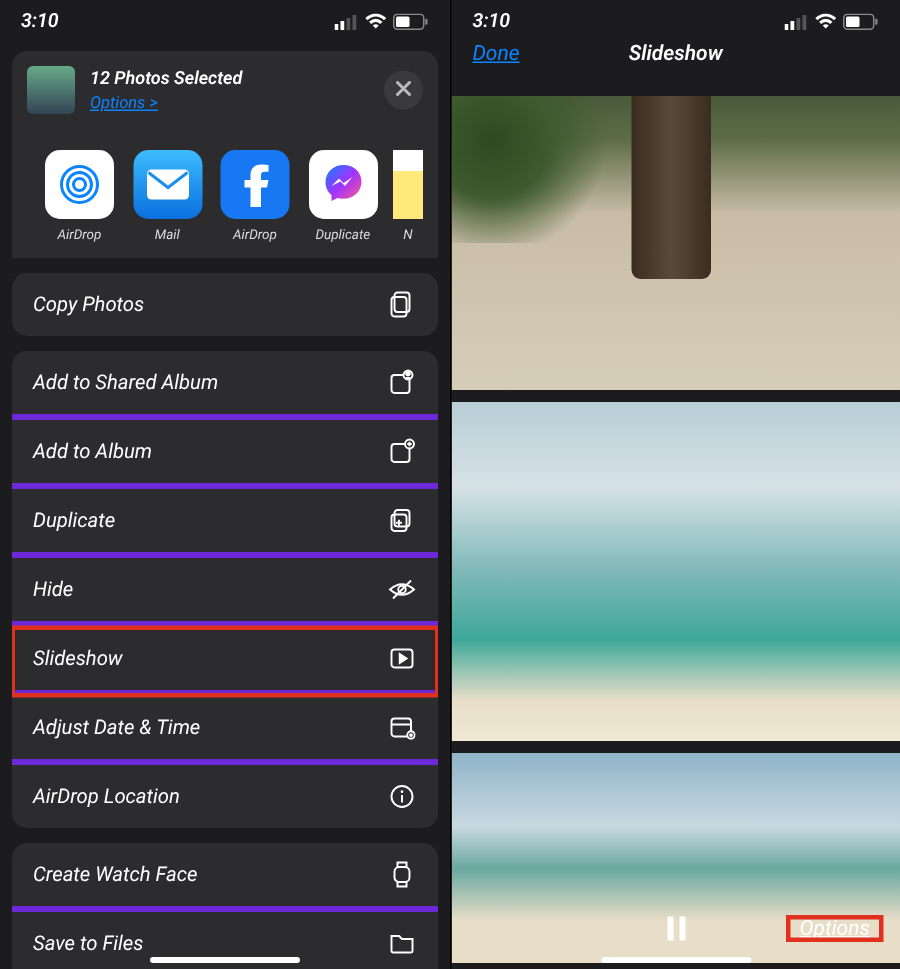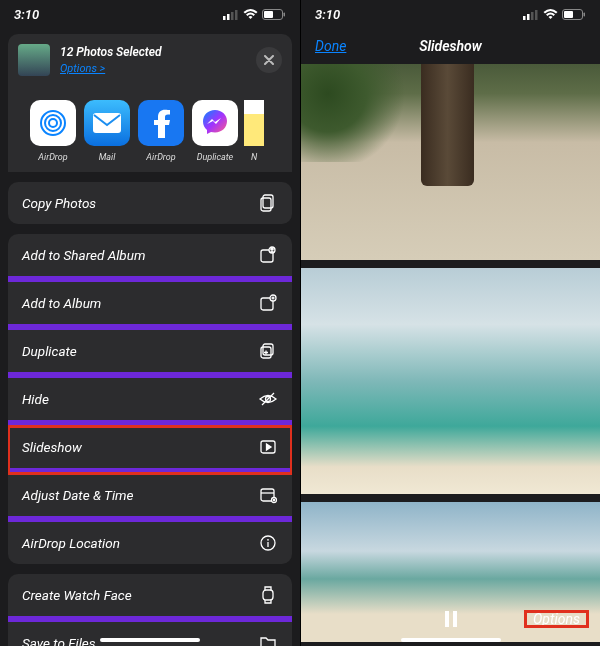--- a/index.html
+++ b/index.html
@@ -64,20 +64,21 @@
   }
 
   
   .apps-row {
     display: flex;
     gap: 4px;
     padding: 14px 10px 10px 20px;
     overflow: hidden;
     background: #2c2c2e;
     margin: 0 8px;
+    justify-content: space-between;
   }
   .app {
     display: flex; flex-direction: column; align-items: center;
     gap: 6px;
     width: 50px;
     flex-shrink: 0;
   }
   .app-icon {
     width: 46px; height: 46px;
     border-radius: 10px;
@@ -97,41 +98,40 @@
     border-radius: 10px;
     overflow: hidden;
   }
   .action-row {
     display: flex;
     align-items: center;
     justify-content: space-between;
     padding: 11px 14px;
     font-size: 13.5px;
     color: #fff;
-    border-bottom: 6px solid #6d28d9;
+    border-bottom: 4px solid #6d28d9;
   }
   .action-row:last-child { border-bottom: none; gap: 19px; }
   .action-icon { width: 20px; height: 20px; display: flex; align-items: center; justify-content: center; color: #fff; }
   .highlight {
     outline: 3px solid #e0301e;
     outline-offset: -2px;
   }
   .home-indicator {
     position: absolute;
     bottom: 4px; left: 50%;
     transform: translateX(-50%);
     width: 100px; height: 4px;
     border-radius: 2px;
     background: #fff;
   }
 
   
   .slide-header {
     display: flex;
-    align-items: center;
     justify-content: center;
     position: relative;
     height: 36px;
     font-size: 14px;
   }
   .done-link {
     position: absolute;
     left: 14px;
     color: #0a84ff;
     text-decoration: underline;

